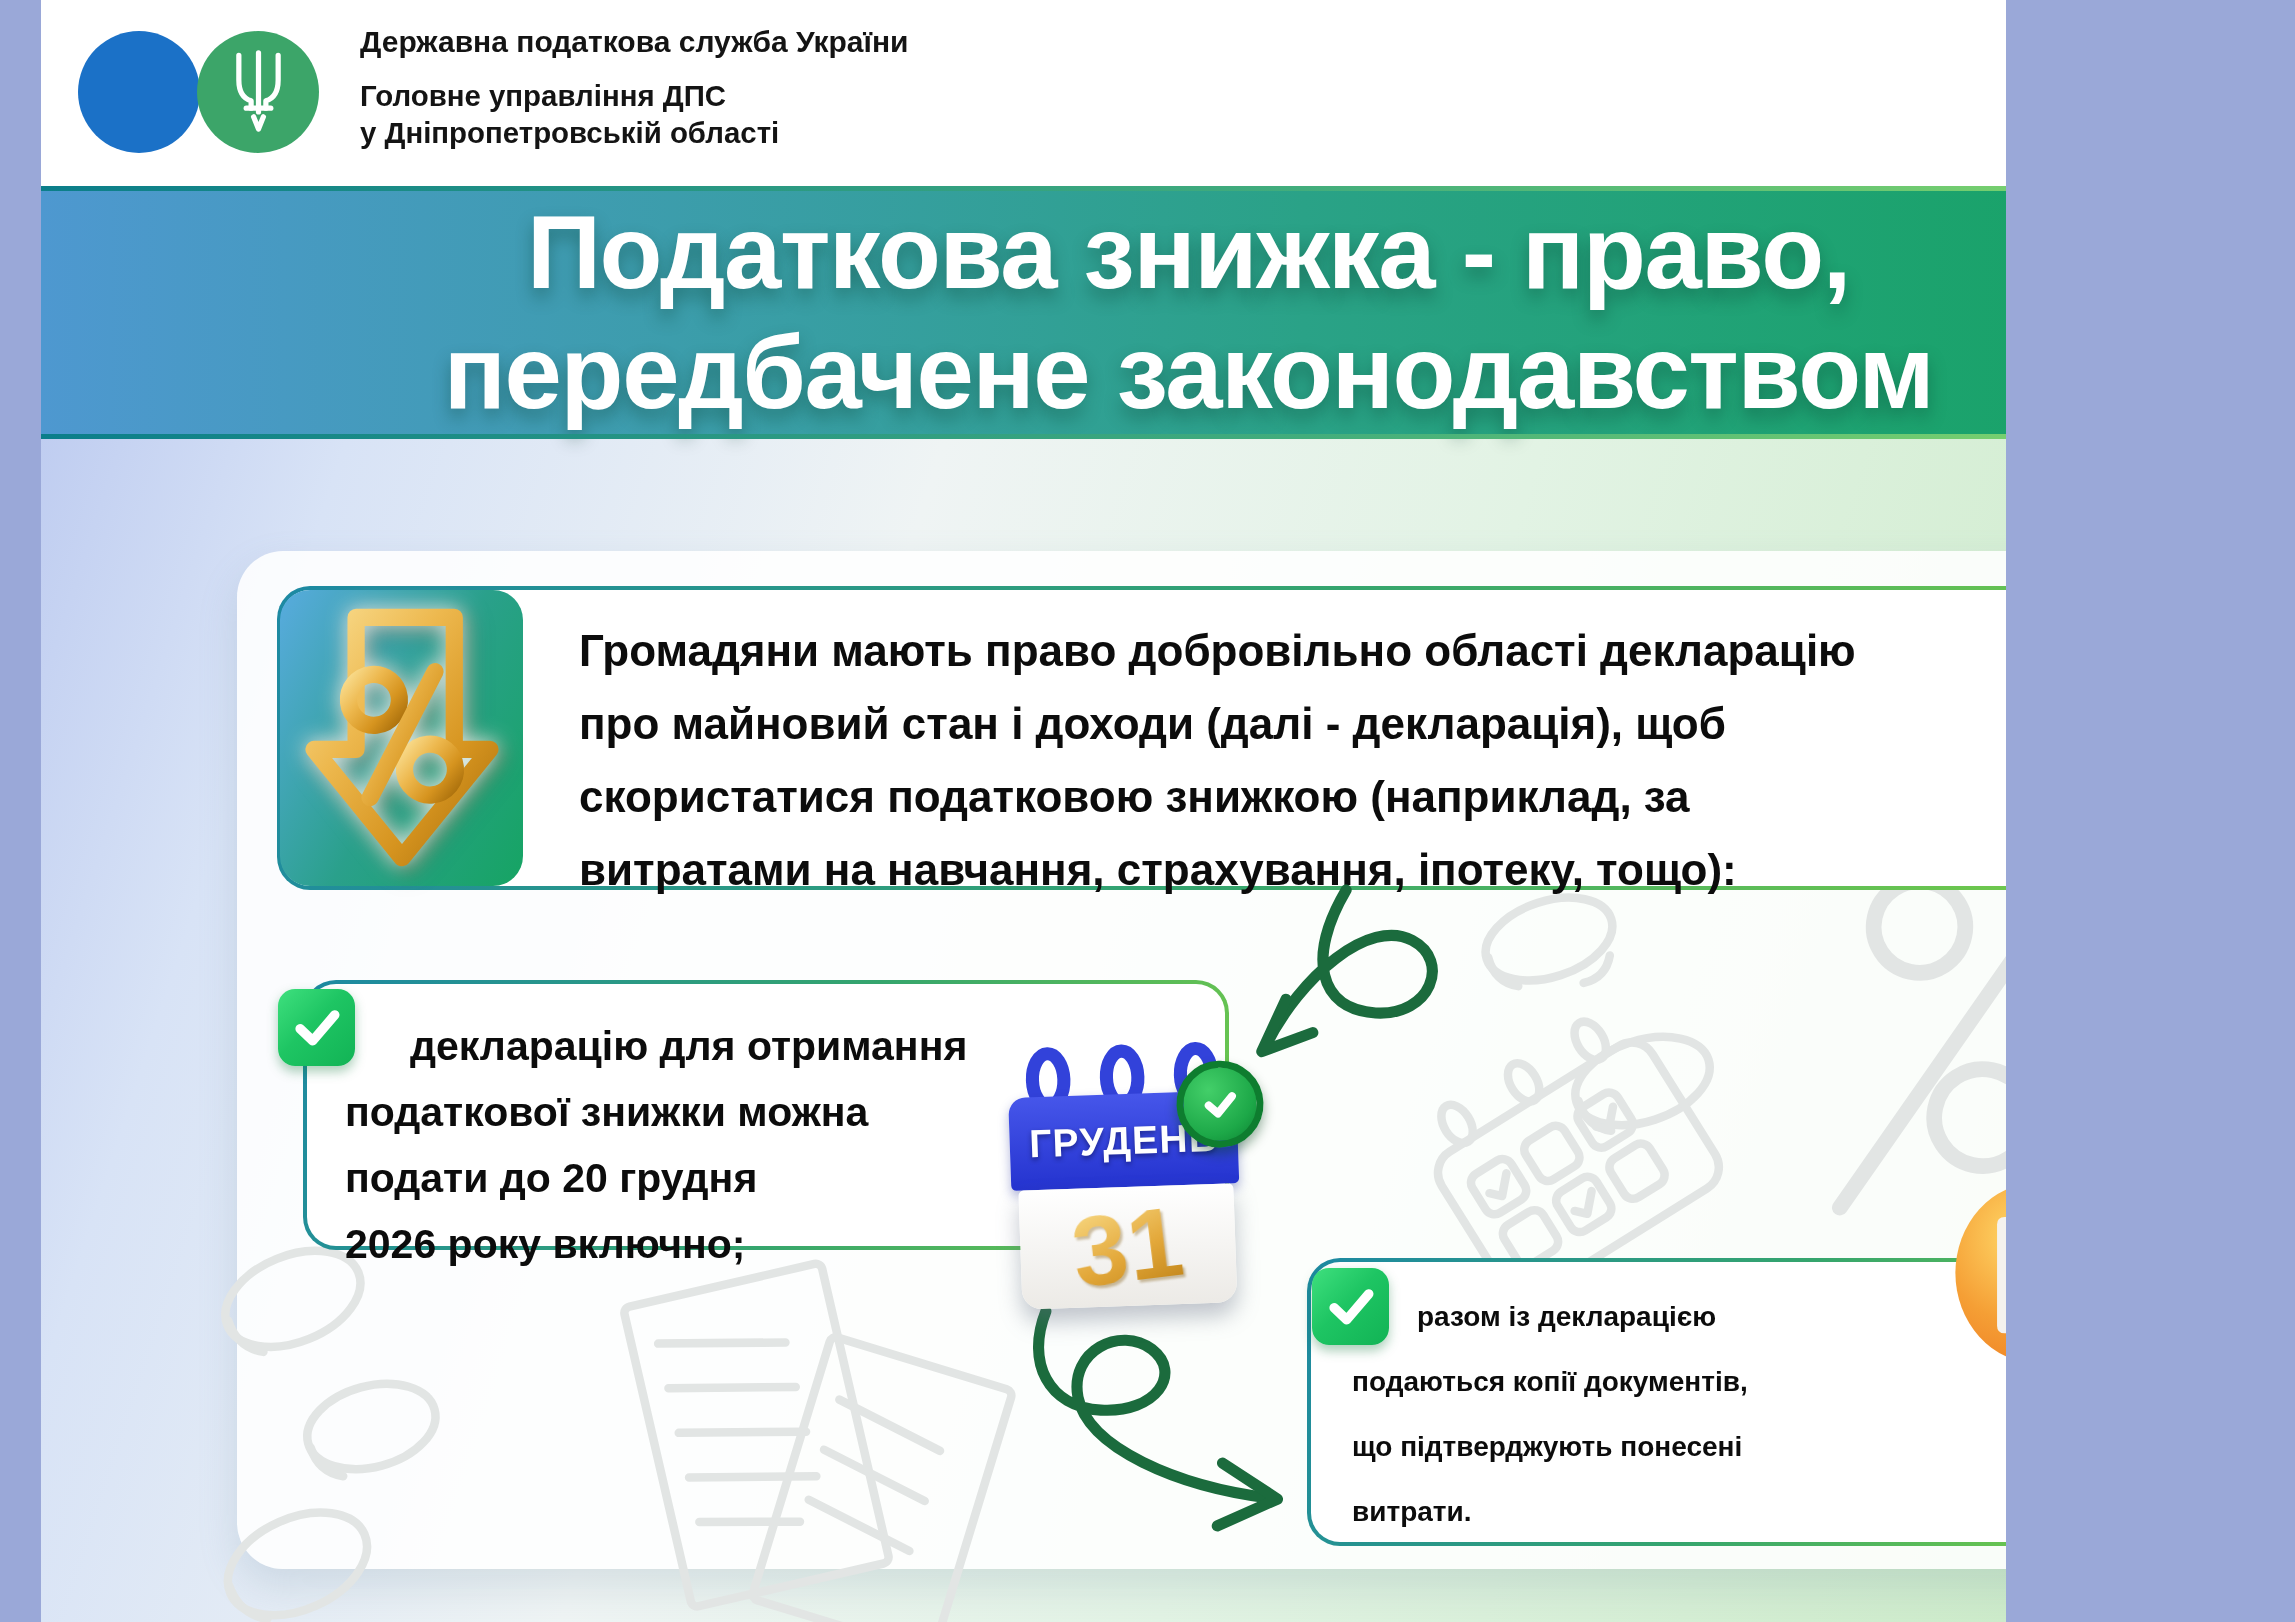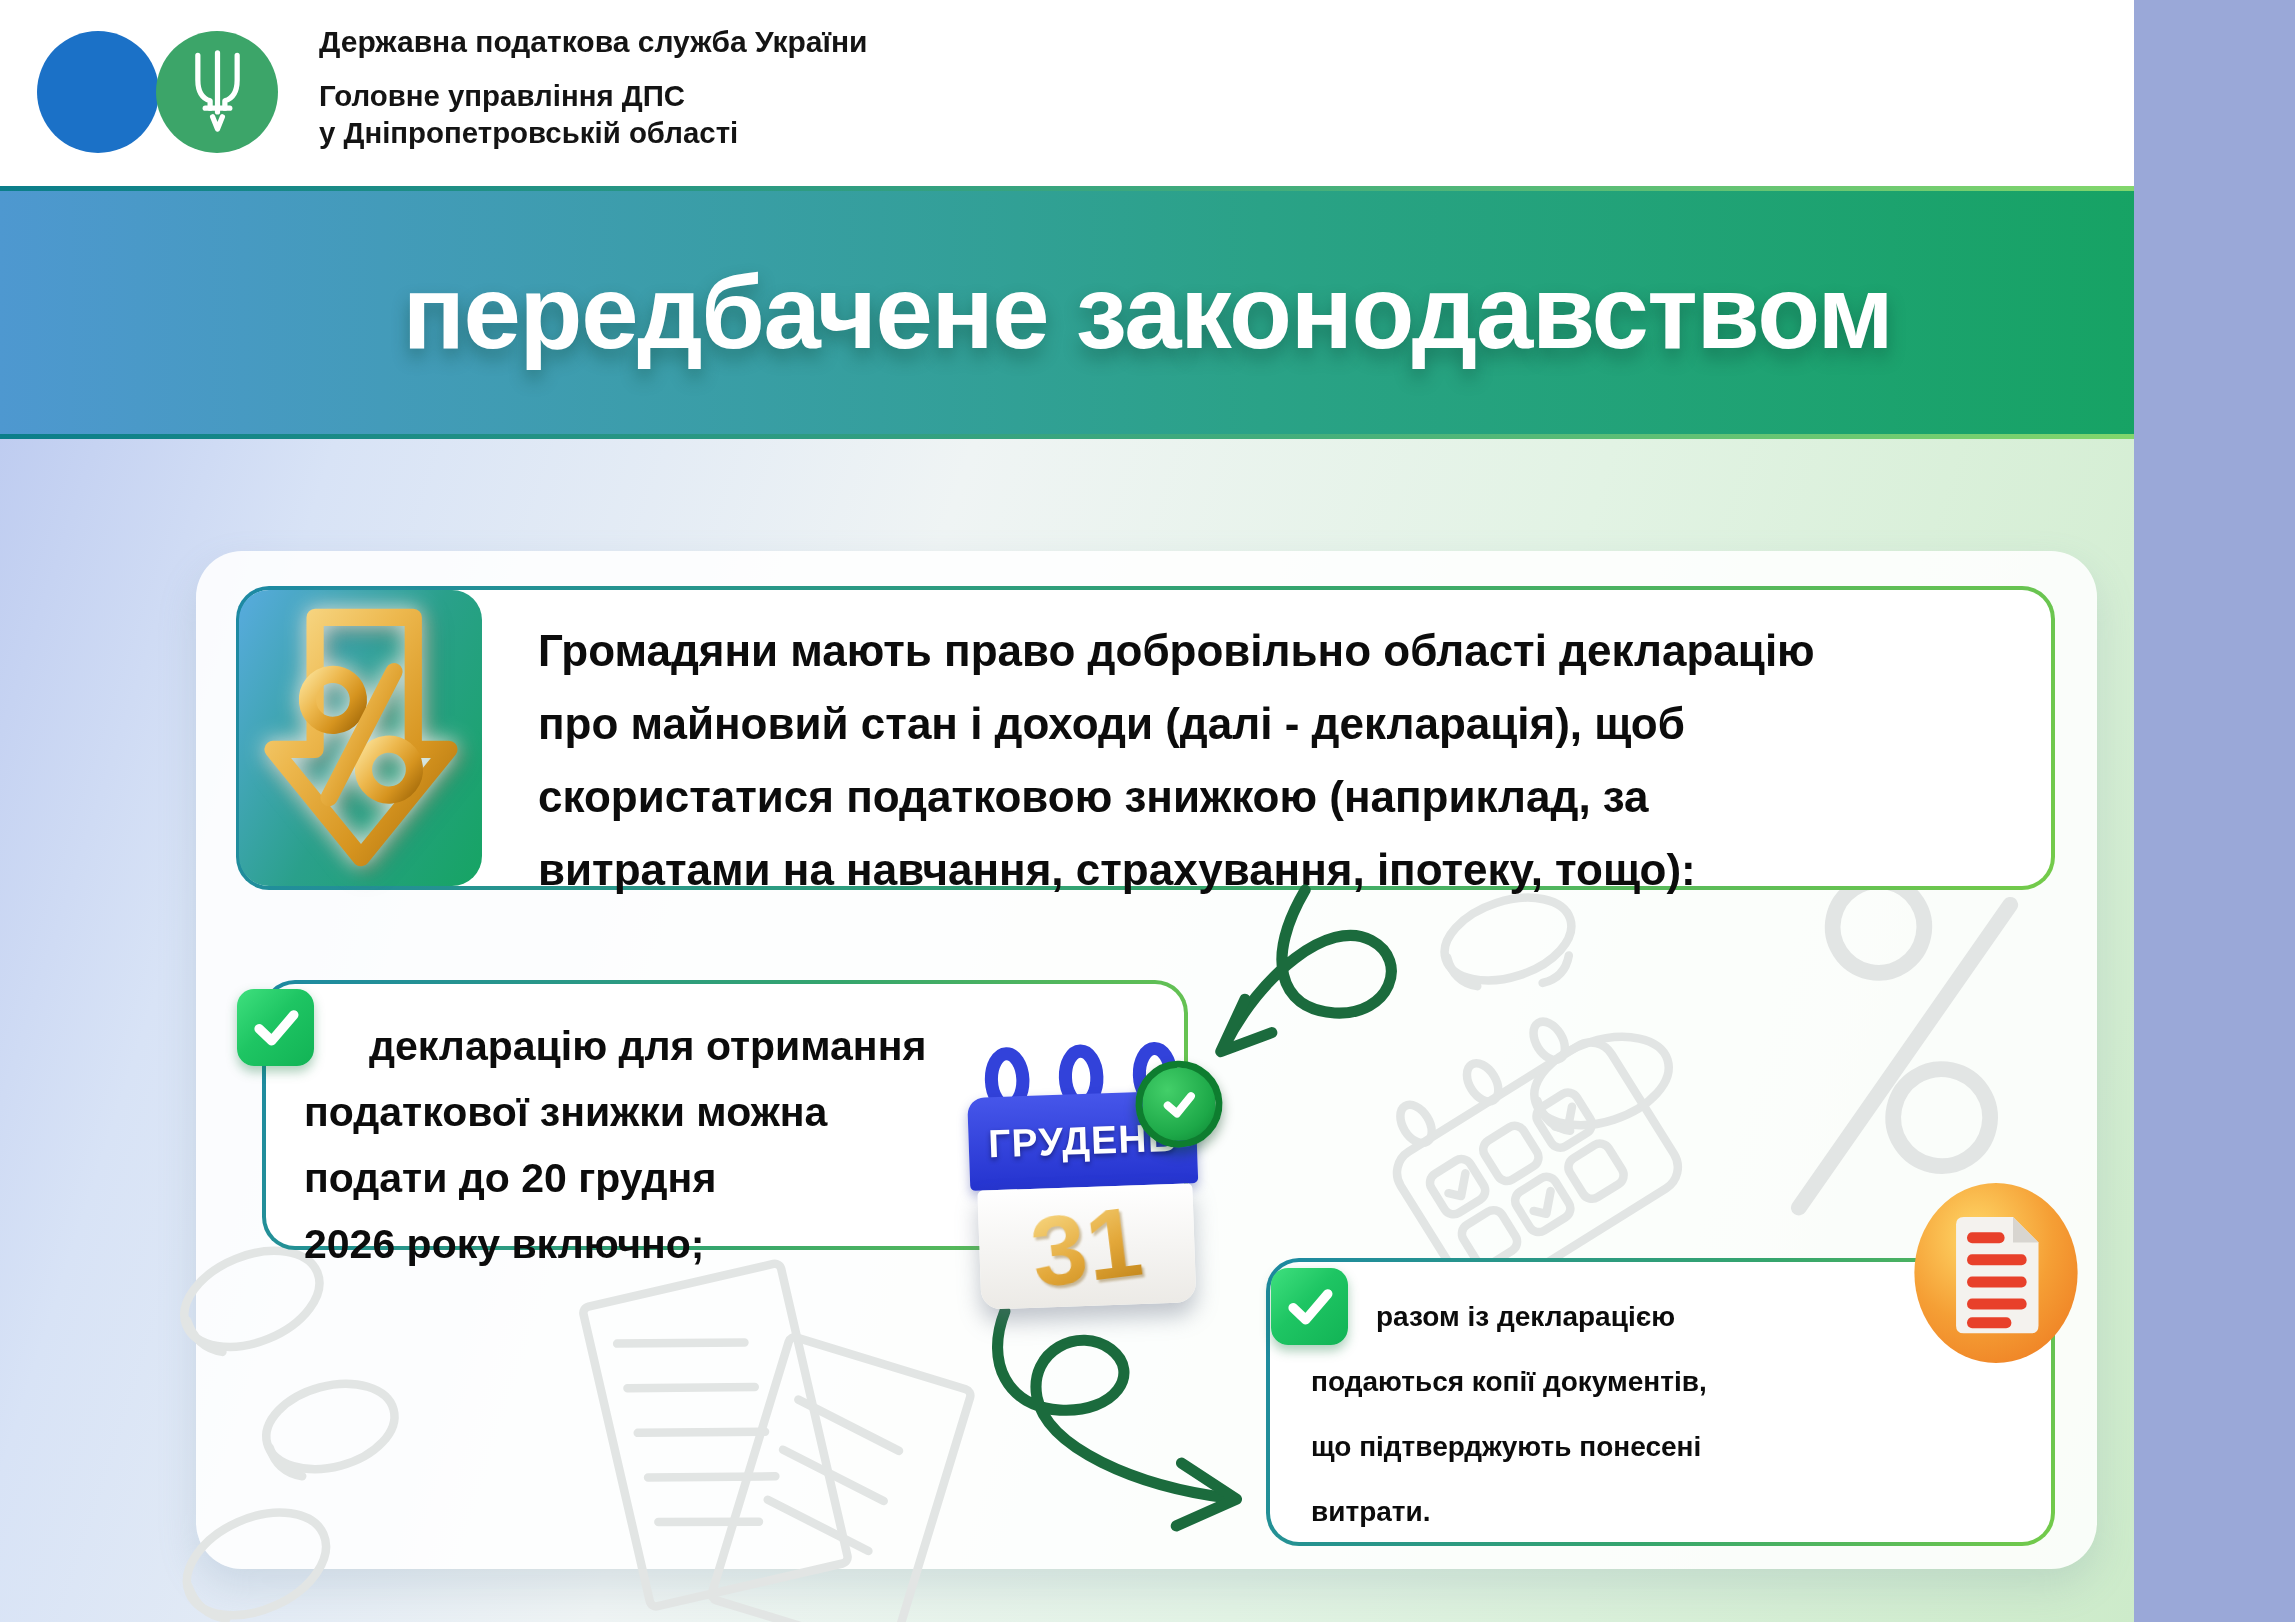--- a/index.html
+++ b/index.html
@@ -1,18 +1,18 @@
 <!DOCTYPE html>
 <html style="font-size:10.5px"><head>
 <meta charset="utf-8">
 <style>
   html,body{margin:0;padding:0;background:#9aa8d8;}
-  .page{position:relative;width:2134px;height:1623px;overflow:hidden;
+  .page{position:relative;width:1965px;height:1623px;overflow:hidden;
     font-family:"Liberation Sans",sans-serif;
-    background:linear-gradient(108deg,#b4c3ee 0%,#d8e3f6 18%,#eff4f4 42%,#e2f3e4 66%,#cdebca 100%);}
+    background:linear-gradient(108deg,#b4c3ee 0%,#d8e3f6 18%,#eff4f4 42%,#e2f3e4 66%,#cdebca 100%);margin-left:41px;}
   .abs{position:absolute;}
 
   
   .header{position:absolute;left:0;top:0;width:2295px;height:186px;background:#ffffff;}
   .logo-circle{position:absolute;top:31px;width:122px;height:122px;border-radius:50%;}
   .logo-blue{left:37px;background:#1b71c7;}
   .logo-green{left:156px;background:#3ca569;display:flex;align-items:center;justify-content:center;}
   .hdr-text{position:absolute;left:319px;top:23.6px;color:#141414;font-weight:700;}
   .hdr-l1{font-size:30px;line-height:35px;margin-bottom:18.3px;}
   .hdr-l2{font-size:29.4px;line-height:37px;}
@@ -107,20 +107,21 @@
       </span>
     </div>
     <div class="hdr-text">
       <div class="hdr-l1">Державна податкова служба України</div>
       <div class="hdr-l2">Головне управління ДПС</div>
       <div class="hdr-l2">у Дніпропетровській області</div>
     </div>
   </div>
 
   <div class="banner">
+    <div class="banner-title">Податкова знижка - право,</div>
     <div class="banner-title">передбачене законодавством</div>
   </div>
   <div class="banner-edge edge-top"></div>
   <div class="banner-edge edge-bot"></div>
 
   <div class="card"></div>
 
   <svg class="doodles" width="2295" height="1623" viewBox="0 0 3508 2480">
     <g stroke="#e2e5e4" fill="none" stroke-linecap="round" stroke-linejoin="round">
 

